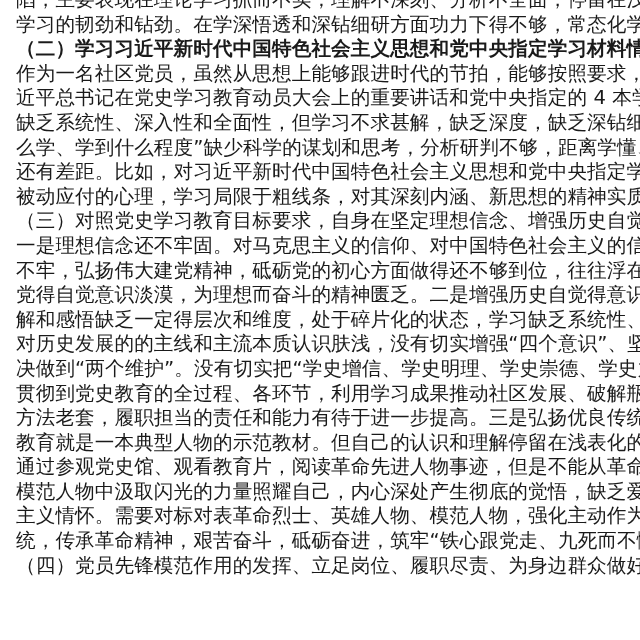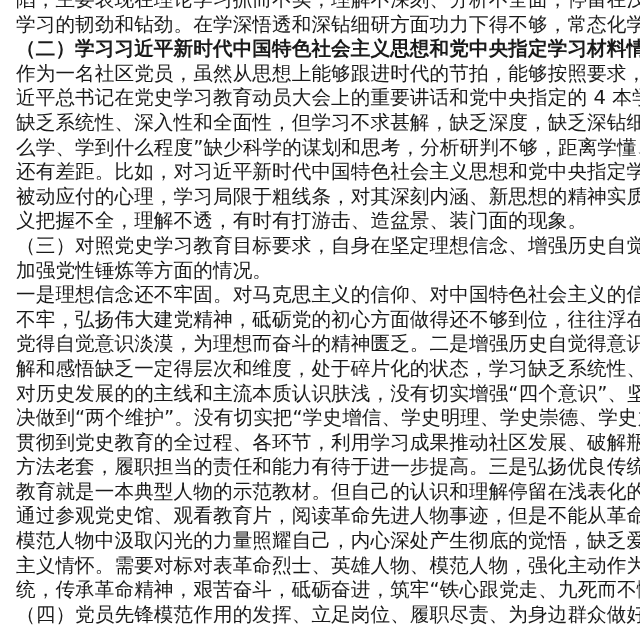--- a/index.html
+++ b/index.html
@@ -39,23 +39,21 @@
 <div class="page">
   <div class="line">陷，主要表现在理论学习抓而不实，理解不深刻、分析不全面，停留在浅表化的阶段，缺乏</div>
   <div class="line">学习的韧劲和钻劲。在学深悟透和深钻细研方面功力下得不够，常态化学习的习惯没有建立</div>
   <div class="line bold">（二）学习习近平新时代中国特色社会主义思想和党中央指定学习材料情况。</div>
   <div class="line">作为一名社区党员，虽然从思想上能够跟进时代的节拍，能够按照要求，雷打不动地学习习</div>
   <div class="line">近平总书记在党史学习教育动员大会上的重要讲话和党中央指定的 4 本学习资料，但学习</div>
   <div class="line">缺乏系统性、深入性和全面性，但学习不求甚解，缺乏深度，缺乏深钻细研的精神头，对“怎</div>
   <div class="line">么学、学到什么程度”缺少科学的谋划和思考，分析研判不够，距离学懂、弄通、做实的要求</div>
   <div class="line">还有差距。比如，对习近平新时代中国特色社会主义思想和党中央指定学习材料的学习存在</div>
   <div class="line">被动应付的心理，学习局限于粗线条，对其深刻内涵、新思想的精神实质、新论断的核心要</div>
-  <div class="line">义把握不全，理解不透，有时有打游击、造盆景、装门面的现象。</div>
   <div class="line">（三）对照党史学习教育目标要求，自身在坚定理想信念、增强历史自觉、弘扬优良传统、</div>
-  <div class="line">加强党性锤炼等方面的情况。</div>
   <div class="line">一是理想信念还不牢固。对马克思主义的信仰、对中国特色社会主义的信念在心灵深处扎得</div>
   <div class="line">不牢，弘扬伟大建党精神，砥砺党的初心方面做得还不够到位，往往浮在表面，信党爱党为</div>
   <div class="line">党得自觉意识淡漠，为理想而奋斗的精神匮乏。二是增强历史自觉得意识不强。对党史得理</div>
   <div class="line">解和感悟缺乏一定得层次和维度，处于碎片化的状态，学习缺乏系统性、深入性和全面性，</div>
   <div class="line">对历史发展的的主线和主流本质认识肤浅，没有切实增强“四个意识”、坚定“四个自信”、坚</div>
   <div class="line">决做到“两个维护”。没有切实把“学史增信、学史明理、学史崇德、学史力行”的历史自觉性</div>
   <div class="line">贯彻到党史教育的全过程、各环节，利用学习成果推动社区发展、破解瓶颈问题的思路单一、</div>
   <div class="line">方法老套，履职担当的责任和能力有待于进一步提高。三是弘扬优良传统的动力不足。党史</div>
   <div class="line">教育就是一本典型人物的示范教材。但自己的认识和理解停留在浅表化的阶段和层次，尽管</div>
   <div class="line">通过参观党史馆、观看教育片，阅读革命先进人物事迹，但是不能从革命烈士、英雄人物、</div>

